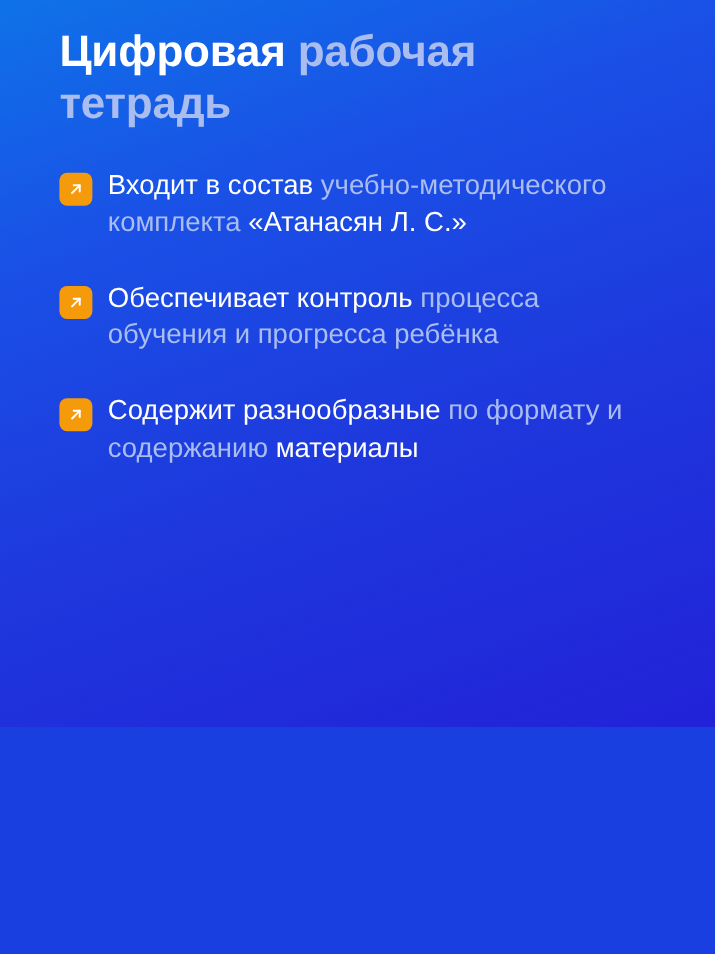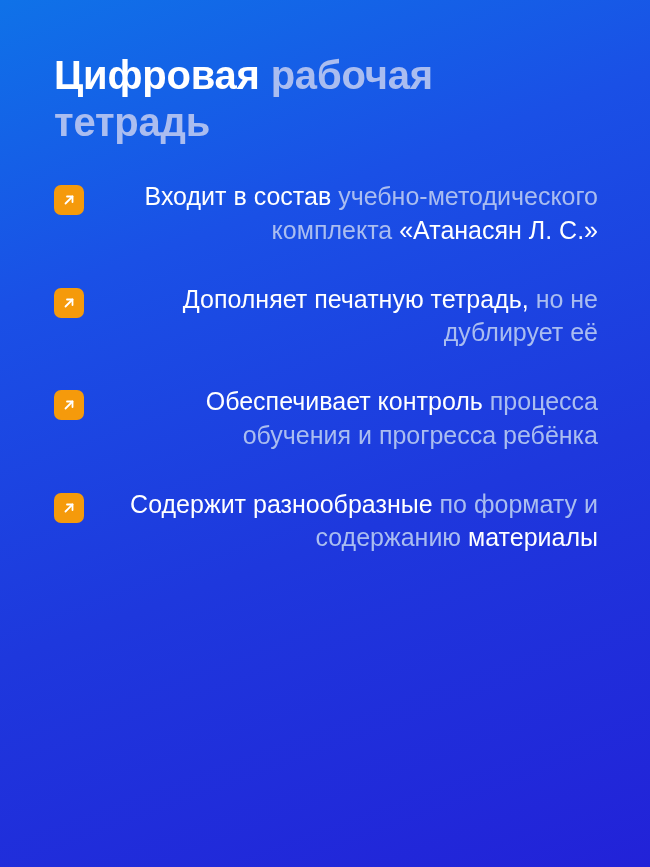--- a/index.html
+++ b/index.html
@@ -9,44 +9,43 @@
   body {
     width: 650px;
     height: 867px;
     overflow: hidden;
     font-family: "Liberation Sans", sans-serif;
     background: #1a3fe0;
   }
   .slide {
     position: relative;
     width: 650px;
-    height: 867px;
+    height: 661px;
     box-sizing: border-box;
     background: linear-gradient(160deg, #0f72e8 0%, #1a50e6 28%, #1e38dd 60%, #2222d8 100%);
-    padding: 52px 46px 0 54px;
+    padding: 24px 46px 0 54px;
   }
   .title {
     margin: 0;
     padding: 0;
     font-size: 40px;
     line-height: 1.18;
     font-weight: bold;
     letter-spacing: -0.2px;
     color: #ffffff;
     max-width: 470px;
   }
   .title .muted {
     color: #aabdf0;
   }
   .list {
     margin: 0;
     padding: 0;
     list-style: none;
     margin-top: 34px;
-    text-align: right;
   }
   .item {
     display: flex;
     align-items: flex-start;
     margin-bottom: 36px;
   }
   .badge {
     flex: 0 0 auto;
     width: 30px;
     height: 30px;
@@ -88,29 +87,20 @@
     <li class="item">
       <span class="badge">
         <svg width="14" height="14" viewBox="0 0 14 14" aria-hidden="true">
           <path d="M3.5 10.5 L10.5 3.5" stroke="#ffffff" stroke-width="1.8" stroke-linecap="round"></path>
           <path d="M5 3.5 L10.5 3.5 L10.5 9" stroke="#ffffff" stroke-width="1.8" stroke-linecap="round" stroke-linejoin="round" fill="none"></path>
         </svg>
       </span>
       <span class="item-text"><span class="lead">Входит в состав </span><span>учебно-методического комплекта </span><span class="bright">«Атанасян Л. С.»</span></span>
     </li>
 
-    <li class="item">
-      <span class="badge">
-        <svg width="14" height="14" viewBox="0 0 14 14" aria-hidden="true">
-          <path d="M3.5 10.5 L10.5 3.5" stroke="#ffffff" stroke-width="1.8" stroke-linecap="round"></path>
-          <path d="M5 3.5 L10.5 3.5 L10.5 9" stroke="#ffffff" stroke-width="1.8" stroke-linecap="round" stroke-linejoin="round" fill="none"></path>
-        </svg>
-      </span>
-      <span class="item-text"><span class="lead">Дополняет печатную тетрадь, </span><span>но не дублирует её</span><span class="bright"></span></span>
-    </li>
 
     <li class="item">
       <span class="badge">
         <svg width="14" height="14" viewBox="0 0 14 14" aria-hidden="true">
           <path d="M3.5 10.5 L10.5 3.5" stroke="#ffffff" stroke-width="1.8" stroke-linecap="round"></path>
           <path d="M5 3.5 L10.5 3.5 L10.5 9" stroke="#ffffff" stroke-width="1.8" stroke-linecap="round" stroke-linejoin="round" fill="none"></path>
         </svg>
       </span>
       <span class="item-text"><span class="lead">Обеспечивает контроль </span><span>процесса обучения и прогресса ребёнка</span><span class="bright"></span></span>
     </li>

